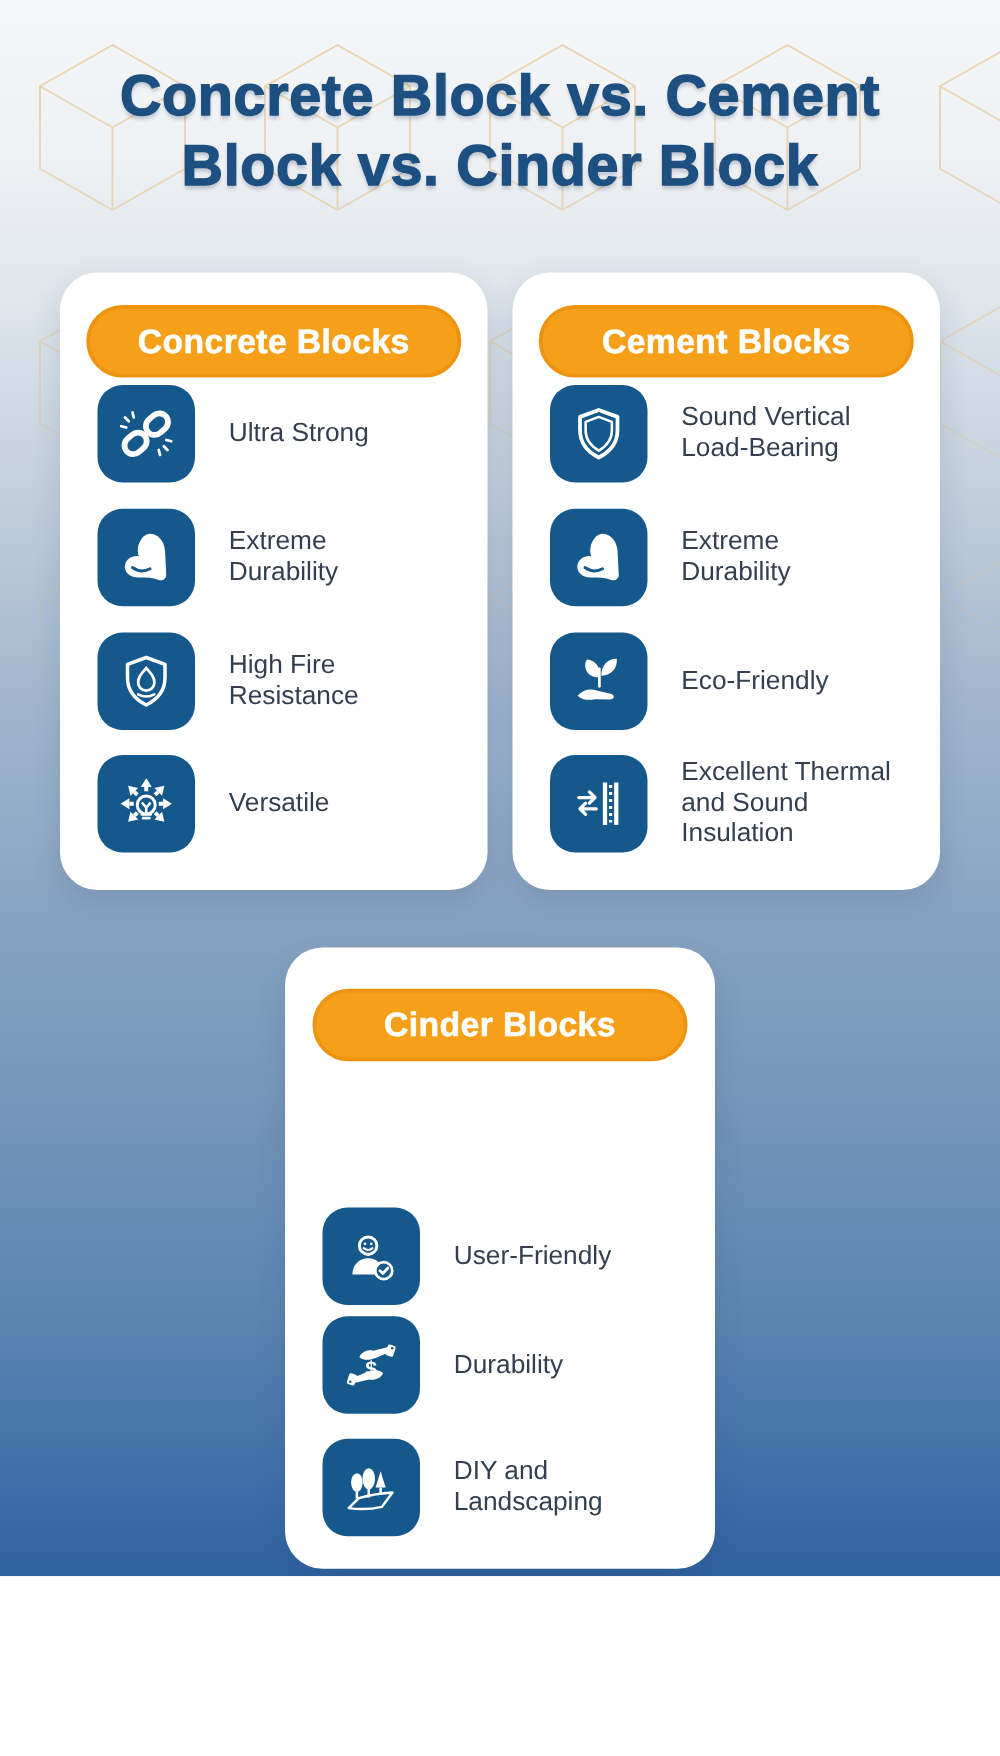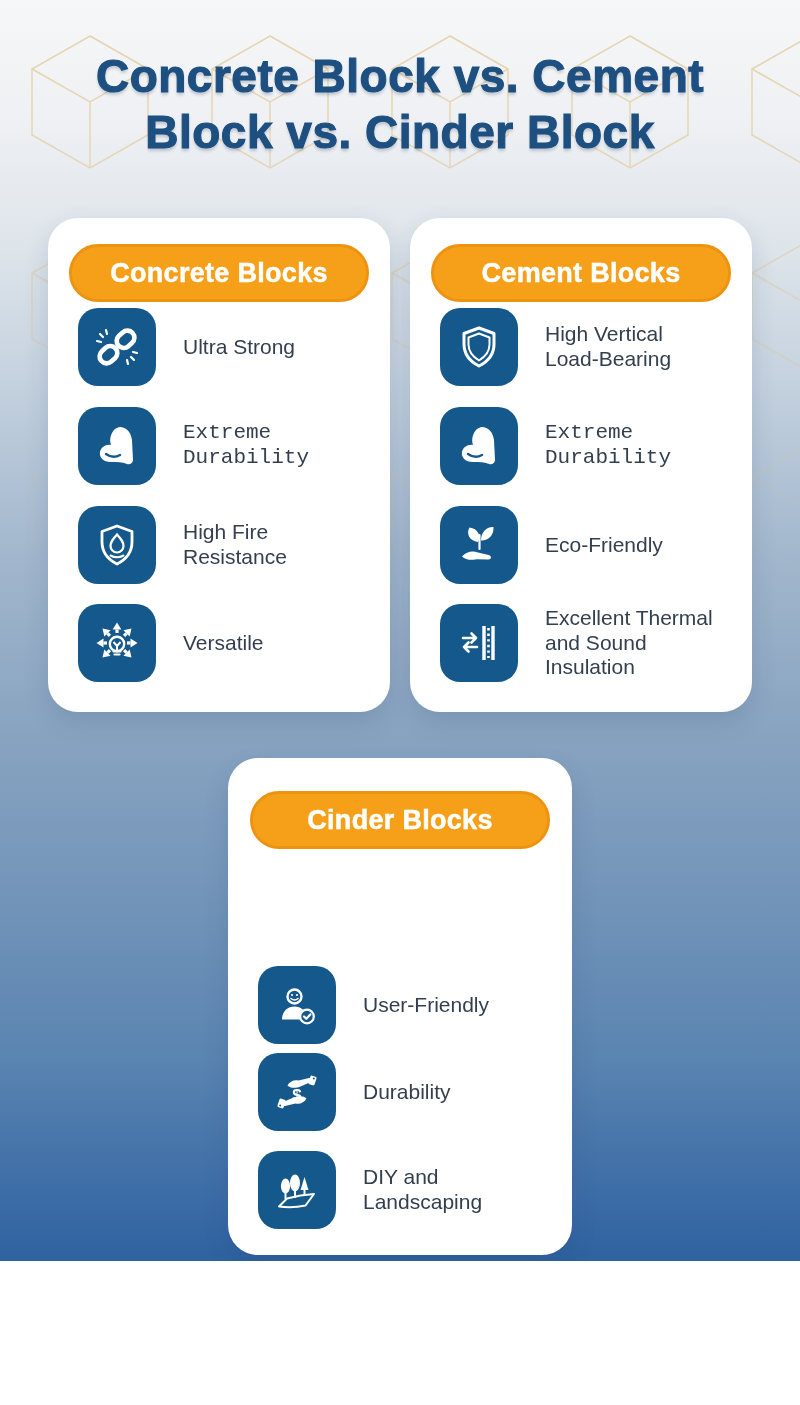--- a/index.html
+++ b/index.html
@@ -35,21 +35,21 @@
     background:#F6A01A;border:3px solid #EE9310;
     display:flex;align-items:center;justify-content:center;margin-top:16px;
   }
   .card-c .pill{top:17px;}
   .pill span{
     color:#fff;font-size:27px;font-weight:bold;letter-spacing:.3px;
     -webkit-text-stroke:.5px #fff;
   }
   .row{position:absolute;left:30px;display:flex;align-items:center;gap:27px;}
   .card-a .r1,.card-b .r1{top:90px;}
-  .card-a .r2,.card-b .r2{top:189px;font-family:Liberation Mono, monospace;}
+  .card-a .r2,.card-b .r2{top:189px;}
   .card-a .r3,.card-b .r3{top:288px;}
   .card-a .r4,.card-b .r4{top:386px;}
   .card-c .r1{top:98px;}
   .card-c .r2{top:208px;}
   .card-c .r3{top:295px;}
   .card-c .r4{top:393px;}
   .tile{
     width:78px;height:78px;border-radius:20px;background:#15588C;
     display:flex;align-items:center;justify-content:center;flex:0 0 auto;
   }
@@ -178,21 +178,21 @@
       <span>Cement Blocks</span>
     </div>
 
     <div class="row r1">
       <div class="tile">
         <svg width="48" height="48" viewBox="0 0 48 48">
           <path d="M24 5 L39 10.5 V21 C39 31.5 33 38.5 24 43 C15 38.5 9 31.5 9 21 V10.5 Z" stroke="#fff" stroke-width="3" fill="none" stroke-linejoin="round"></path>
           <path d="M24 10.5 L34.5 14.5 V21.5 C34.5 28.5 30.5 33.5 24 37.5 C17.5 33.5 13.5 28.5 13.5 21.5 V14.5 Z" stroke="#fff" stroke-width="2" fill="none" stroke-linejoin="round"></path>
         </svg>
       </div>
-      <div class="label">High Vertical
+      <div class="label">Sound Vertical
 Load-Bearing</div>
     </div>
 
     <div class="row r2">
       <div class="tile">
         <svg width="48" height="48" viewBox="0 0 48 48">
           <path fill="#fff" d="M27 5 c6 0 11 5 12 13 l1 20 c0 3 -3 5 -6 4 c-5 -2 -10 -2 -16 -2 c-8 0 -12 -5 -11 -10 c1 -5 6 -8 11 -7 c-2 -6 0 -12 4 -16 c2 -1 3 -2 5 -2 z"></path>
           <path d="M13 32 q7 5 14 1" stroke="#15588C" stroke-width="2.4" fill="none" stroke-linecap="round"></path>
         </svg>
       </div>

